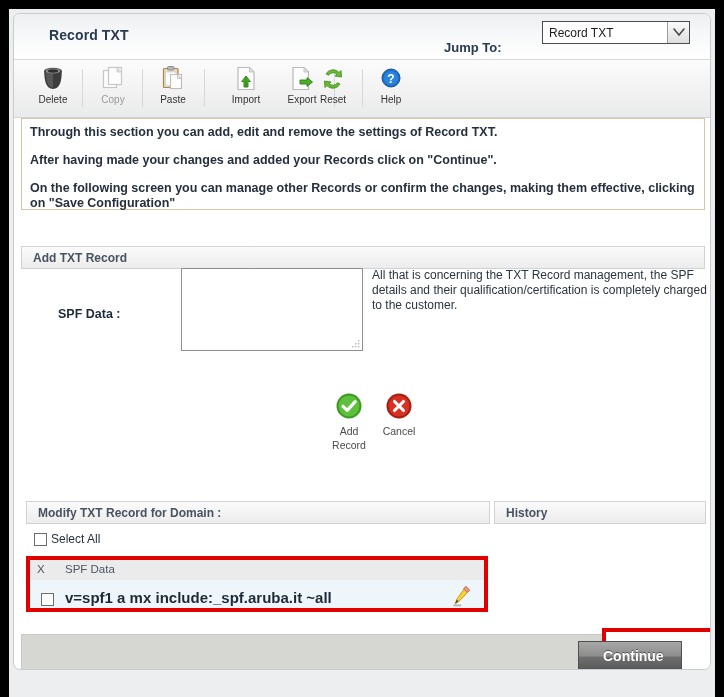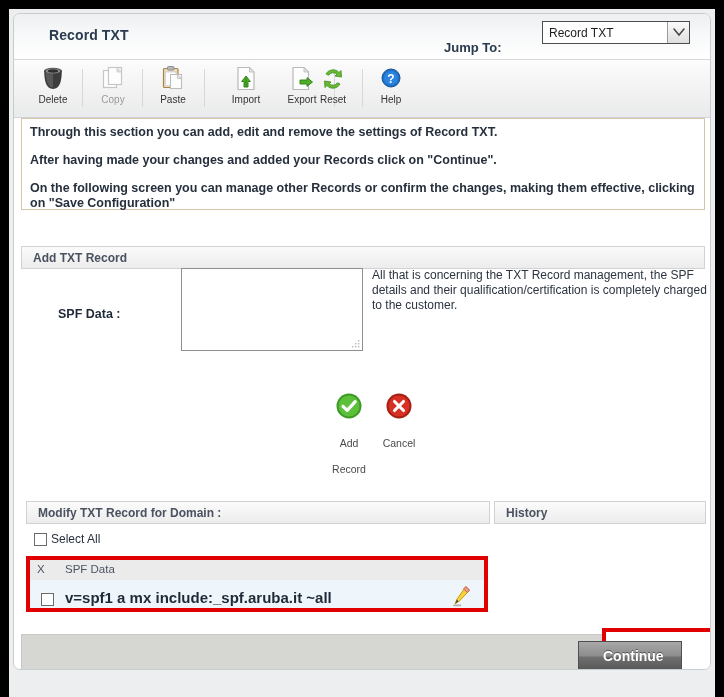--- a/index.html
+++ b/index.html
@@ -135,21 +135,21 @@
     width:340px;
     font-size:12px;color:#2b3440;line-height:15px;
   }
 
   
   .act{
     position:absolute;top:378px;
     width:60px;text-align:center;
   }
   .act .lbl{
-    display:block;font-size:10.5px;color:#4b4b4b;line-height:11.5px;margin-top:14px;
+    display:block;font-size:10.5px;color:#4b4b4b;line-height:11.5px;margin-top:2px;
   }
 
   
   .selectall{
     position:absolute;left:20px;top:518px;
     font-size:12px;color:#26303d;
   }
   .cb{
     display:inline-block;vertical-align:-3px;
     width:13px;height:13px;

